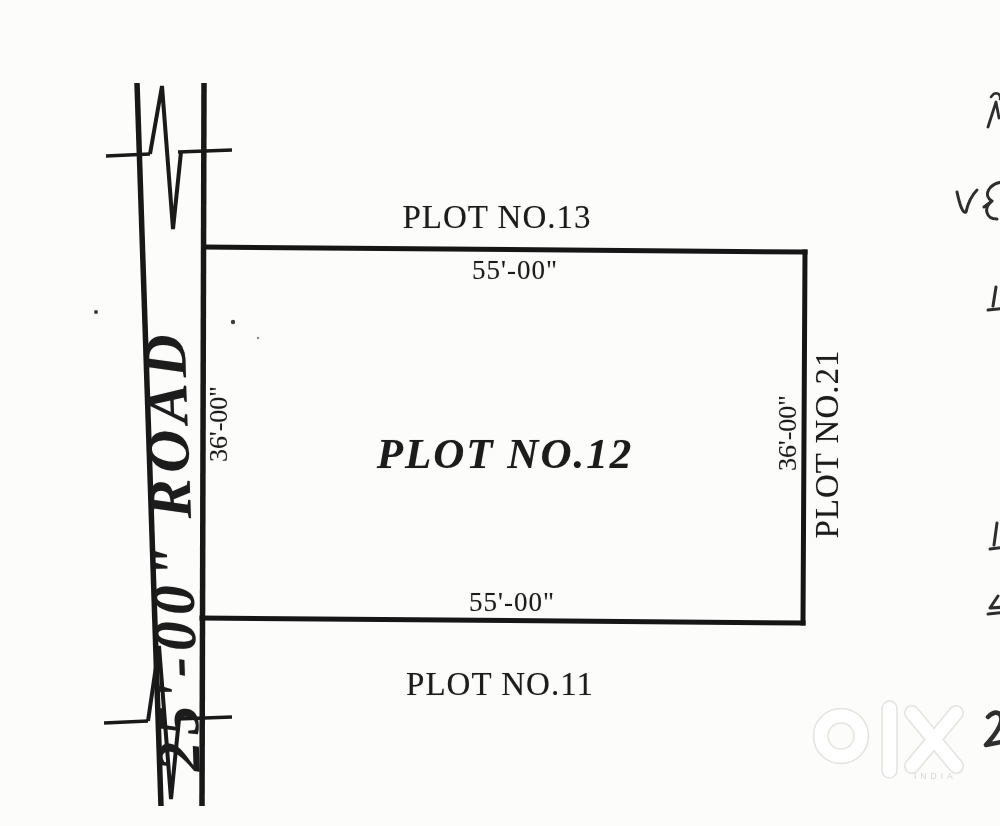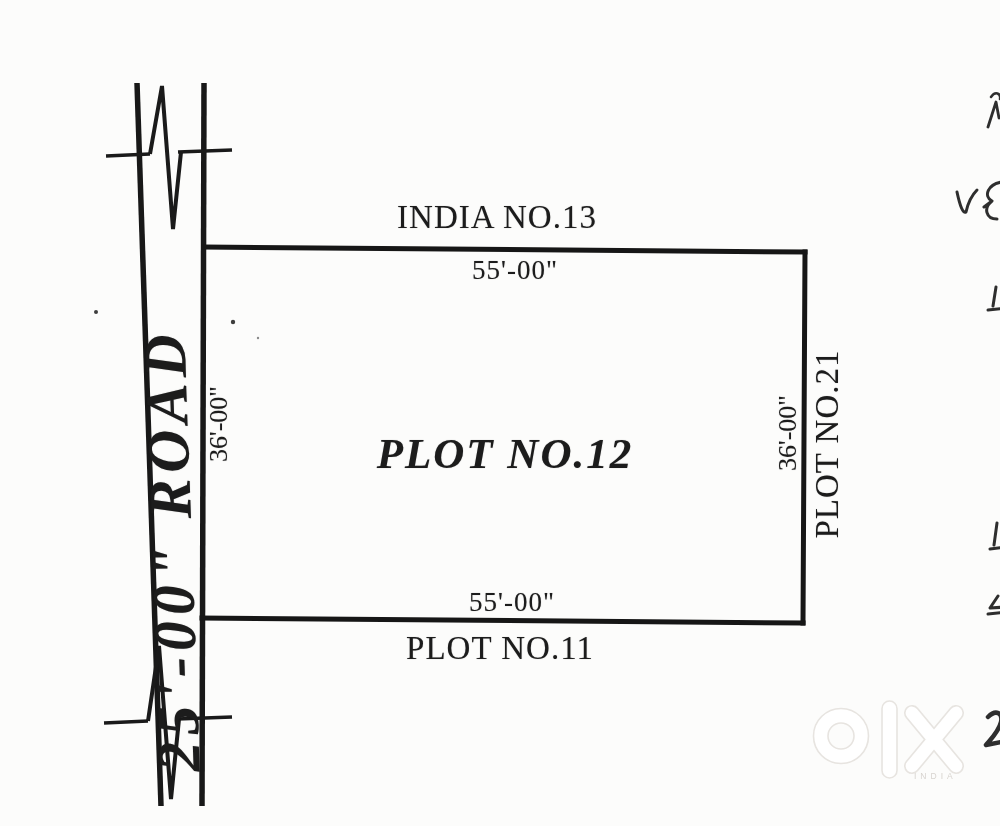--- a/index.html
+++ b/index.html
@@ -80,29 +80,29 @@
       <path d="M1002,182 C988,184 983,196 992,201 C983,208 986,219 997,219 M992,201 L984,207" stroke-width="3"></path>
       <path d="M996,287 L993,306 M988,310 L1006,308" stroke-width="3"></path>
       <path d="M997,523 L994,545 M990,549 L1006,547" stroke-width="3"></path>
       <path d="M998,596 L990,608 L1006,607 M988,614 L1006,612" stroke-width="3"></path>
       <path d="M988,717 C996,709 1003,713 1001,722 C999,731 992,738 986,745 L1006,741" stroke-width="4.5"></path>
     </g>
   </svg>
 
   <div class="lbl road-label" style="left:172px;top:550px;">25'-00" ROAD</div>
 
-  <div class="lbl plot-name" style="left:497px;top:217px;">INDIA NO.13</div>
+  <div class="lbl plot-name" style="left:497px;top:217px;">PLOT NO.13</div>
 
   <div class="lbl dim" style="left:515px;top:270px;">55'-00"</div>
 
   <div class="lbl plot-main" style="left:505px;top:453px;">PLOT NO.12</div>
 
   <div class="lbl dim" style="left:512px;top:602px;">55'-00"</div>
 
-  <div class="lbl plot-name" style="left:500px;top:648px;">PLOT NO.11</div>
+  <div class="lbl plot-name" style="left:500px;top:684px;">PLOT NO.11</div>
 
   <div class="lbl dim-side rot" style="left:219px;top:424px;">36'-00"</div>
 
   <div class="lbl dim-side rot" style="left:788px;top:433px;">36'-00"</div>
 
   <div class="lbl plot-name rot" style="left:827px;top:444px;">PLOT NO.21</div>
 
   <svg class="watermark" width="185" height="100" viewBox="0 0 185 100">
 
     <g>

